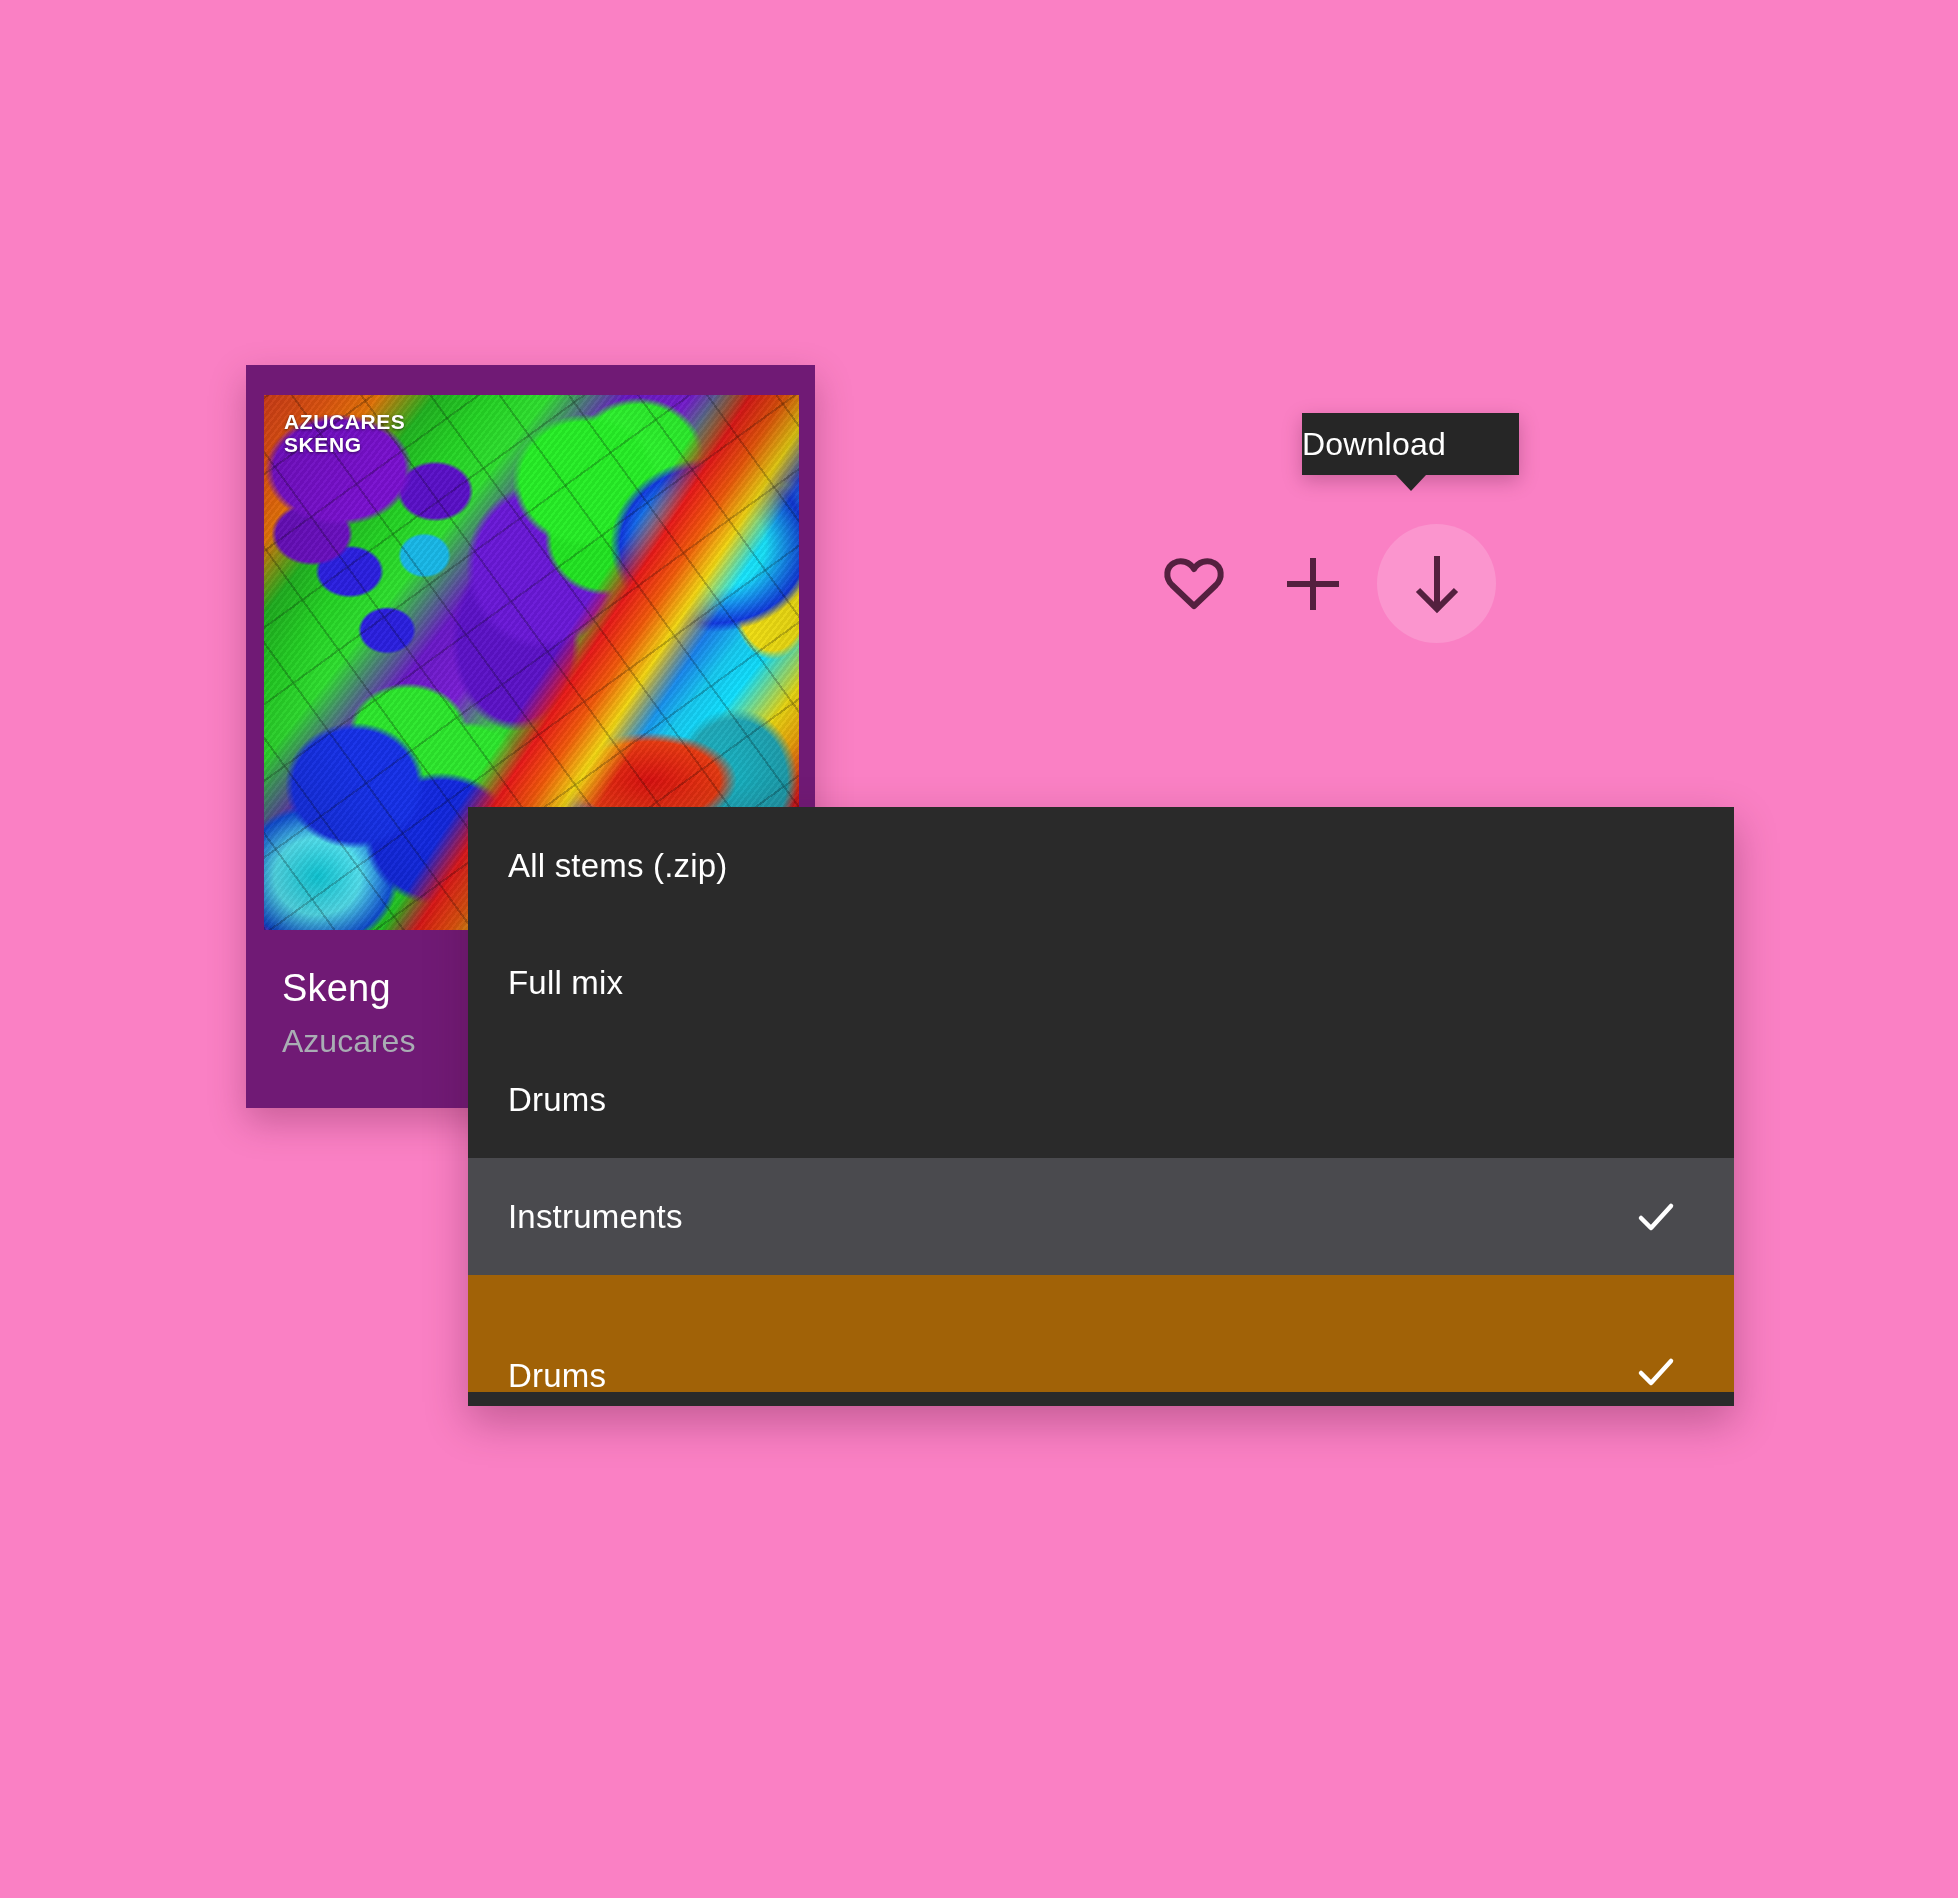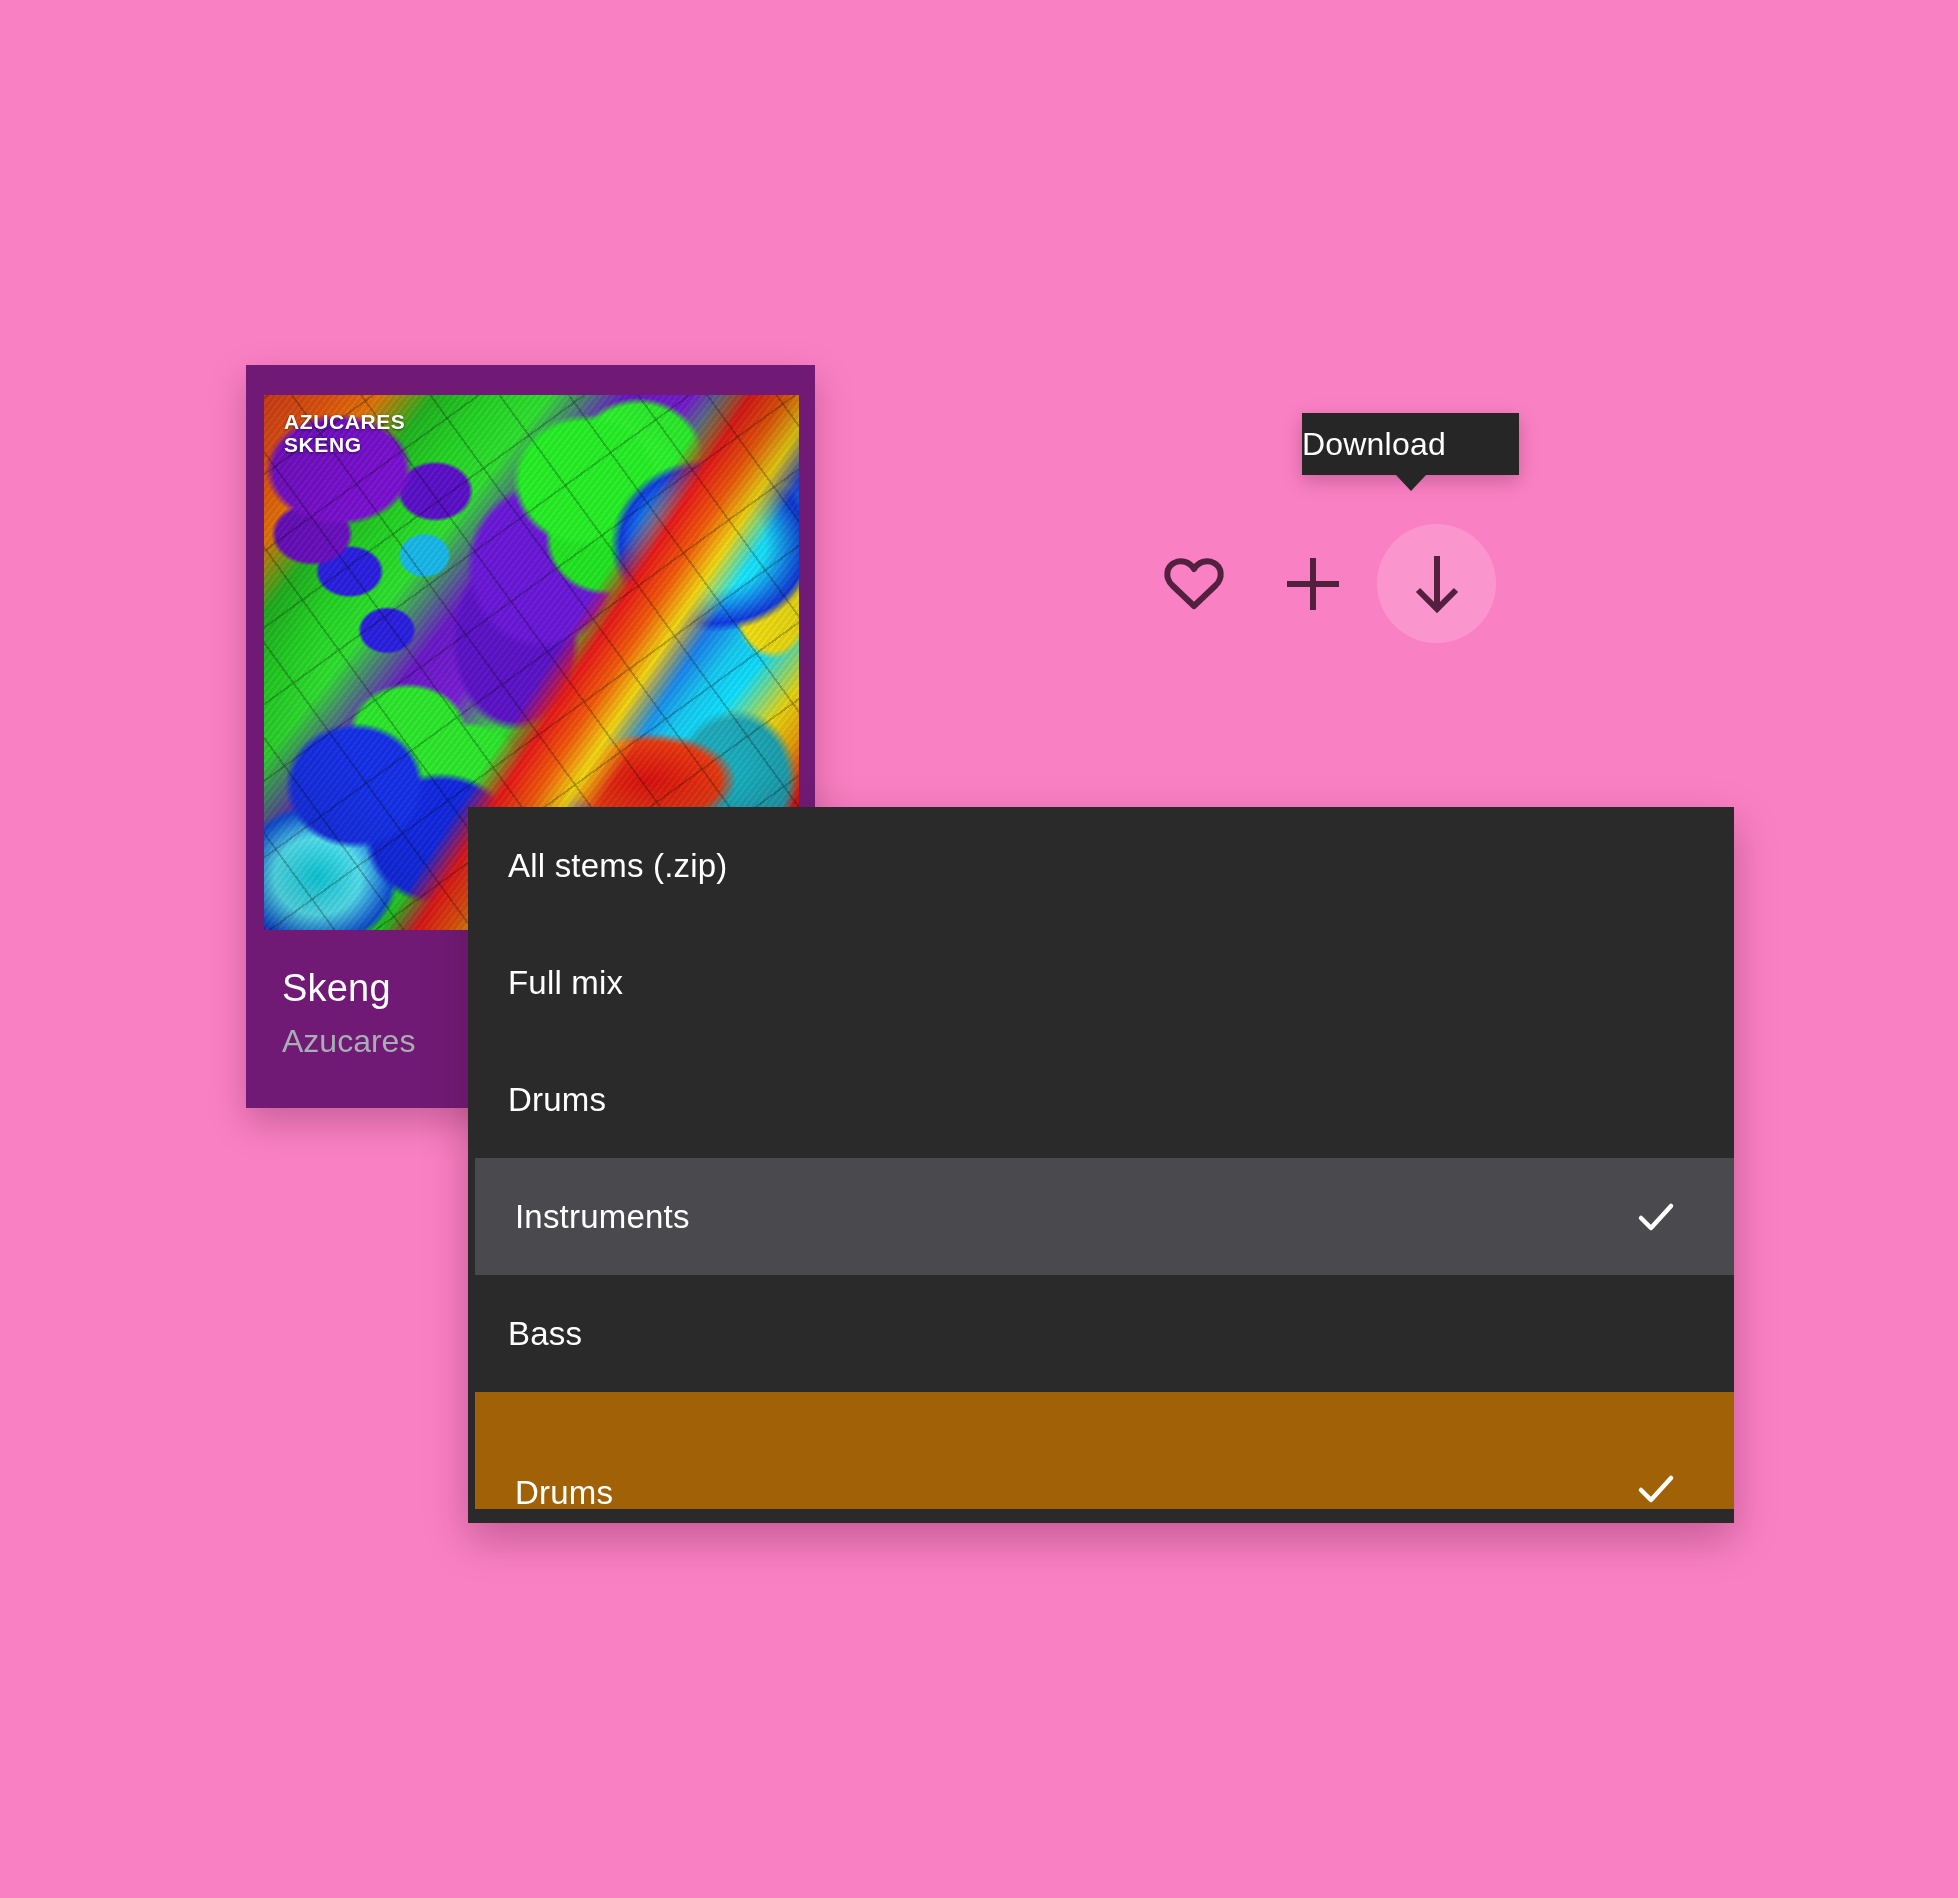--- a/index.html
+++ b/index.html
@@ -243,21 +243,21 @@
   .menu-item {
     position: relative;
     height: 117px;
     display: flex;
     align-items: center;
     padding: 0 58px 0 40px;
     background: #2a2a2a;
     cursor: pointer;
   }
 
-  .menu-item.is-selected { background: #4a4a4e; margin-left: 7px; }
+  .menu-item.is-selected { background: #4a4a4e; }
 
   .menu-item-label {
     color: #ffffff;
     font-size: 33px;
     letter-spacing: 0.2px;
     line-height: 1;
     flex: 1 1 auto;
   }
 
   .menu-check {
@@ -346,26 +346,20 @@
       <span class="menu-check"><svg width="40" height="40" viewBox="0 0 40 40" aria-hidden="true">
           <path d="M5 21 L15 31 L35 9" stroke="#ffffff" stroke-width="4.5" fill="none" stroke-linecap="round" stroke-linejoin="round"></path>
         </svg></span>
     </div>
     <div class="menu-item is-selected" style="background: rgb(74, 74, 78);">
       <span class="menu-item-label">Instruments</span>
       <span class="menu-check"><svg width="40" height="40" viewBox="0 0 40 40" aria-hidden="true">
           <path d="M5 21 L15 31 L35 9" stroke="#ffffff" stroke-width="4.5" fill="none" stroke-linecap="round" stroke-linejoin="round"></path>
         </svg></span>
     </div>
-    <div class="menu-item">
-      <span class="menu-item-label">Bass</span>
-      <span class="menu-check"><svg width="40" height="40" viewBox="0 0 40 40" aria-hidden="true">
-          <path d="M5 21 L15 31 L35 9" stroke="#ffffff" stroke-width="4.5" fill="none" stroke-linecap="round" stroke-linejoin="round"></path>
-        </svg></span>
-    </div>
     <div class="menu-item is-selected" style="background: #a16207; align-items: flex-end;">
       <span class="menu-item-label">Drums</span>
       <span class="menu-check"><svg width="40" height="40" viewBox="0 0 40 40" aria-hidden="true">
           <path d="M5 21 L15 31 L35 9" stroke="#ffffff" stroke-width="4.5" fill="none" stroke-linecap="round" stroke-linejoin="round"></path>
         </svg></span>
     </div>
   </div>
 
 
 </body></html>

